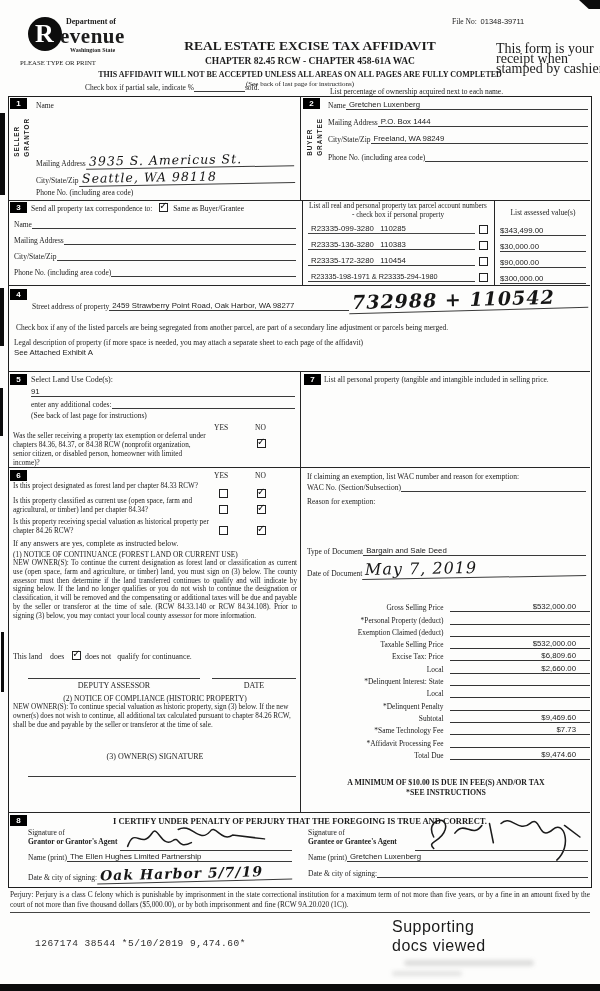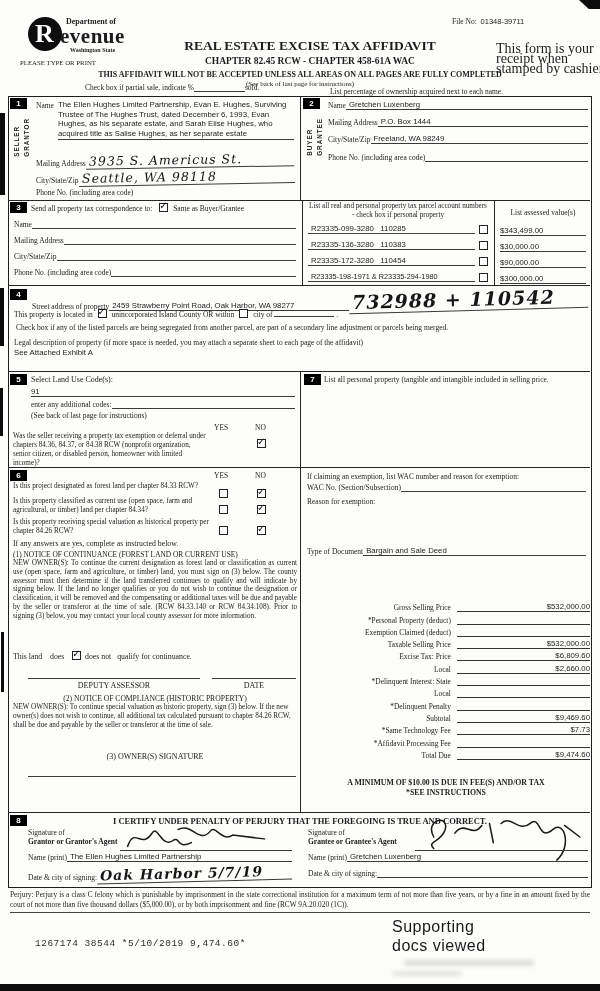--- a/index.html
+++ b/index.html
@@ -18,21 +18,21 @@
   .secno{position:absolute;background:#000;color:#fff;font-family:"Liberation Sans",sans-serif;font-size:8px;font-weight:bold;width:17px;height:11px;line-height:11px;text-align:center;}
   .vlab{writing-mode:vertical-rl;transform:rotate(180deg);font-family:"Liberation Sans",sans-serif;font-size:6.3px;font-weight:bold;letter-spacing:1px;line-height:9px;}
   .cb{display:inline-block;width:7px;height:7px;border:1px solid #222;position:relative;vertical-align:-1px;background:#fff;}
   .cb.checked::after{content:"✓";position:absolute;top:-4px;left:-1px;font-size:10px;font-weight:bold;color:#111;font-family:"DejaVu Sans",sans-serif;}
   .hand{font-family:"DejaVu Serif",serif;font-style:italic;color:#161616;letter-spacing:1px;}
   .hline{position:absolute;background:#262626;height:1.4px;}
   .vline{position:absolute;background:#262626;width:1.4px;}
   .box-border{position:absolute;border:1.6px solid #1e1e1e;}
   .mrow{display:flex;align-items:flex-end;height:12.3px;}
   .mlbl{width:148px;text-align:right;font-size:7.4px;white-space:nowrap;}
-  .mval{width:134px;margin-left:6px;border-bottom:1px solid #333;font-family:"Liberation Sans",sans-serif;font-size:7.8px;text-align:right;padding:0 0 0 2px;min-height:9px;}
+  .mval{width:134px;margin-left:6px;border-bottom:1px solid #333;font-family:"Liberation Sans",sans-serif;font-size:7.8px;text-align:right;padding:0 14px 0 2px;min-height:9px;}
   .artifact{position:absolute;background:#0c0c0c;}
   .stamp{font-family:"Liberation Sans",sans-serif;font-size:16px;color:#1a1a1a;letter-spacing:0.5px;filter:blur(0.3px);}
   .mono{font-family:"Liberation Mono",monospace;font-size:9.5px;color:#2e2e2e;letter-spacing:0.5px;}
   svg.sig{position:absolute;overflow:visible;}
   svg.sig path{fill:none;stroke:#1b1b1b;stroke-width:1.6;stroke-linecap:round;}
   .logo-circle{position:absolute;width:34px;height:34px;border-radius:50%;background:#0d0d0d;color:#fff;}
   .logo-r{position:absolute;left:7px;top:2px;font-family:"Liberation Serif",serif;font-size:26px;font-weight:bold;color:#fff;}
 </style>
 </head>
 <body>
@@ -85,21 +85,20 @@
   <div class="vline" style="left:300px;top:371px;height:441px;"></div>
   <div class="hline" style="left:8px;top:467px;width:582px;"></div>
   <div class="hline" style="left:8px;top:812px;width:582px;"></div>
 
   <div class="secno" style="left:10px;top:98px;">1</div>
   <div class="abs" style="left:12px;top:118px;display:flex;gap:1px;">
     <span class="vlab">SELLER</span>
     <span class="vlab">GRANTOR</span>
   </div>
   <div class="abs lbl" style="left:36px;top:101px;">Name</div>
-  <div class="abs val ul" style="left:58px;top:100px;width:236px;line-height:9.6px;padding-bottom:1px;">The Ellen Hughes Limited Partnership, Evan E. Hughes, Surviving Trustee of The Hughes Trust, dated December 6, 1993, Evan Hughes, as his separate estate, and Sarah Elise Hughes, who acquired title as Salise Hughes, as her separate estate</div>
   <div class="frow" style="left:36px;top:150px;width:258px;height:18px;">
     <span class="lbl">Mailing Address</span>
     <span class="fill hand" style="font-size:12.5px;transform:rotate(-1deg);">3935 S. Americus St.</span>
   </div>
   <div class="frow" style="left:36px;top:167px;width:258px;height:18px;">
     <span class="lbl">City/State/Zip</span>
     <span class="fill hand" style="font-size:12.5px;transform:rotate(-1deg);">Seattle, WA 98118</span>
   </div>
   <div class="abs lbl" style="left:36px;top:188px;">Phone No. (including area code)</div>
 
@@ -170,29 +169,20 @@
   <div class="abs val ul" style="left:500px;top:226px;width:86px;">$343,499.00</div>
   <div class="abs val ul" style="left:500px;top:242px;width:86px;">$30,000.00</div>
   <div class="abs val ul" style="left:500px;top:258px;width:86px;">$90,000.00</div>
   <div class="abs val ul" style="left:500px;top:274px;width:86px;">$300,000.00</div>
 
   <div class="secno" style="left:10px;top:289px;">4</div>
   <div class="frow" style="left:32px;top:288px;width:556px;">
     <span class="lbl">Street address of property</span>
     <span class="fill val" style="max-width:240px;">2459 Strawberry Point Road, Oak Harbor, WA 98277</span>
     <span class="fill hand" style="font-size:19px;font-weight:bold;transform:rotate(-1.5deg);white-space:nowrap;">732988 + 110542</span>
-  </div>
-  <div class="abs lbl" style="left:14px;top:308px;">
-    <span>This property is located in</span>
-    <span class="cb checked" style="margin:0 3px;"></span>
-    <span>unincorporated Island County OR within</span>
-    <span class="cb" style="margin:0 3px;"></span>
-    <span>city of</span>
-    <span class="ul" style="display:inline-block;width:60px;height:8px;"></span>
-    <span>.</span>
   </div>
   <div class="abs lbl" style="left:16px;top:323px;width:572px;white-space:normal;">Check box if any of the listed parcels are being segregated from another parcel, are part of a secondary line adjustment or parcels being merged.</div>
   <div class="abs lbl" style="left:14px;top:338px;">Legal description of property (if more space is needed, you may attach a separate sheet to each page of the affidavit)</div>
   <div class="abs val" style="left:14px;top:348px;">See Attached Exhibit A</div>
 
   <div class="secno" style="left:10px;top:374px;">5</div>
   <div class="abs lbl" style="left:31px;top:375px;font-size:8px;">Select Land Use Code(s):</div>
   <div class="abs val ul" style="left:31px;top:387px;width:264px;">91</div>
   <div class="frow" style="left:31px;top:399px;width:264px;">
     <span class="lbl">enter any additional codes:</span>
@@ -249,20 +239,24 @@
   <div class="abs lbl" style="left:307px;top:472px;">If claiming an exemption, list WAC number and reason for exemption:</div>
   <div class="frow" style="left:307px;top:482px;width:279px;">
     <span class="lbl">WAC No. (Section/Subsection)</span>
     <span class="fill"></span>
   </div>
   <div class="abs lbl" style="left:307px;top:497px;">Reason for exemption:</div>
 
   <div class="frow" style="left:307px;top:546px;width:279px;">
     <span class="lbl">Type of Document</span>
     <span class="fill val">Bargain and Sale Deed</span>
+  </div>
+  <div class="frow" style="left:307px;top:556px;width:279px;height:22px;">
+    <span class="lbl">Date of Document</span>
+    <span class="fill hand" style="font-size:16px;transform:rotate(-1deg);">May 7, 2019</span>
   </div>
 
   <div class="abs" style="left:306px;top:600px;width:284px;">
     <div class="mrow">
         <span class="mlbl">Gross Selling Price</span>
         <span class="mval">$532,000.00</span>
       </div>
     <div class="mrow">
         <span class="mlbl">*Personal Property (deduct)</span>
         <span class="mval"></span>

